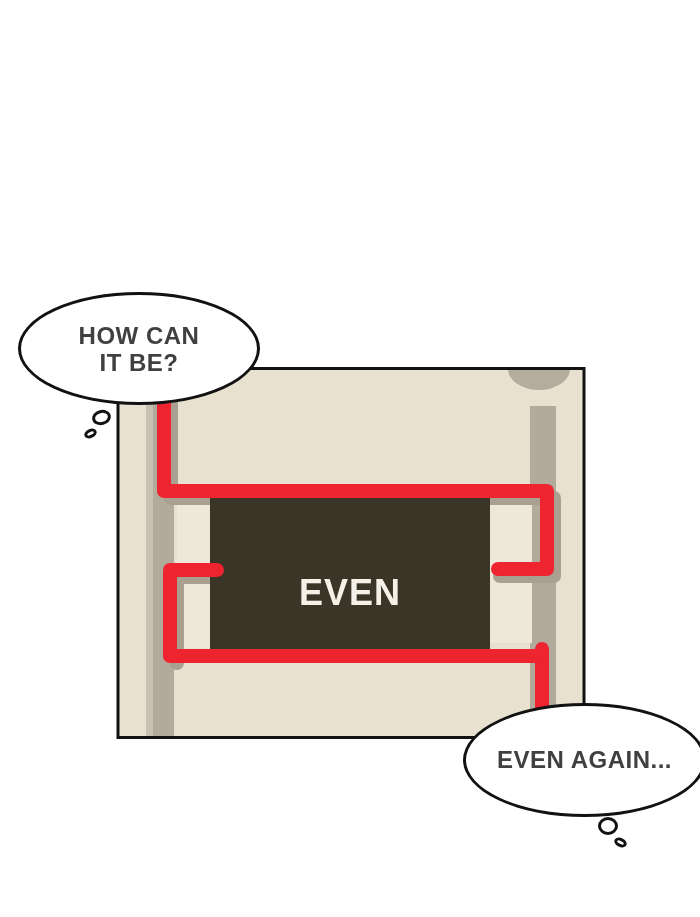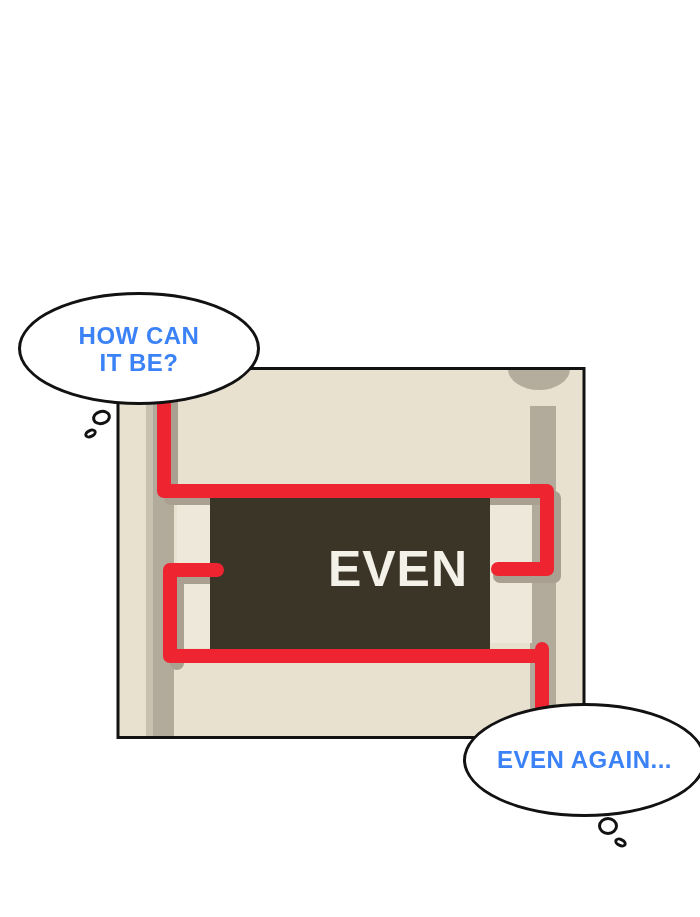--- a/index.html
+++ b/index.html
@@ -6,32 +6,32 @@
   body{
     width:700px;height:917px;position:relative;overflow:hidden;
     background:#ffffff;
     font-family:"Liberation Sans", sans-serif;
   }
   .stage{position:absolute;left:0;top:0;width:700px;height:917px;}
   svg.machine{position:absolute;left:0;top:0;z-index:1;}
 
   
   .even-label{
-    position:absolute;left:210px;top:488px;width:280px;height:161px;
+    position:absolute;left:210px;top:512px;width:280px;height:161px;
     display:flex;align-items:center;justify-content:center;
-    color:#f3f1e8;font-size:50px;font-weight:700;letter-spacing:1px;
-    z-index:2;user-select:none;padding-left:48px;
+    color:#f3f1e8;font-size:36px;font-weight:700;letter-spacing:1px;
+    z-index:2;user-select:none;
   }
 
   
   .bubble{
     position:absolute;background:#ffffff;border:3px solid #121212;
     border-radius:50%;box-sizing:border-box;z-index:3;
     display:flex;flex-direction:column;align-items:center;justify-content:center;
-    text-align:center;color:#3b82f6;font-weight:700;
+    text-align:center;color:#404040;font-weight:700;
   }
   .bubble-top-left{left:18px;top:292px;width:242px;height:113px;
     font-size:24px;line-height:27px;letter-spacing:0.5px;}
   .bubble-bottom-right{left:463px;top:703px;width:243px;height:114px;
     font-size:24px;letter-spacing:0.5px;}
 
   .tail{
     position:absolute;background:#ffffff;border:3px solid #121212;
     border-radius:50%;box-sizing:border-box;z-index:3;
   }

